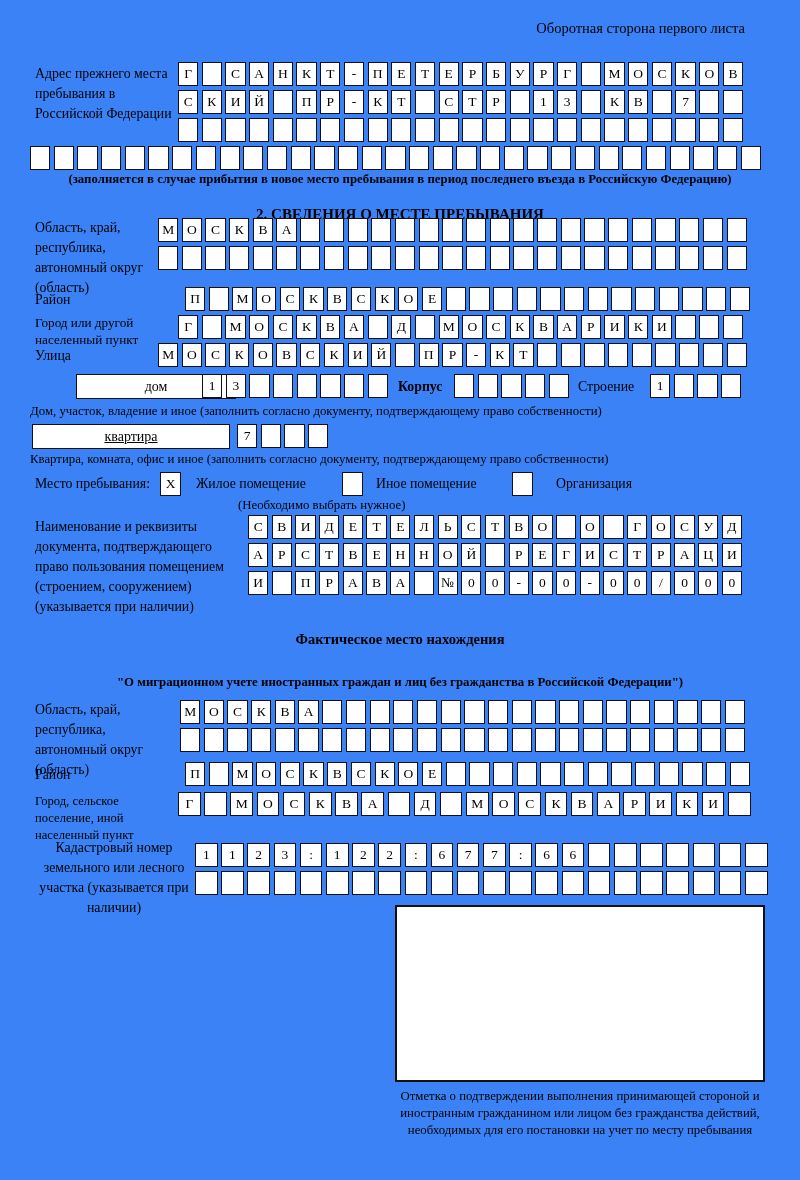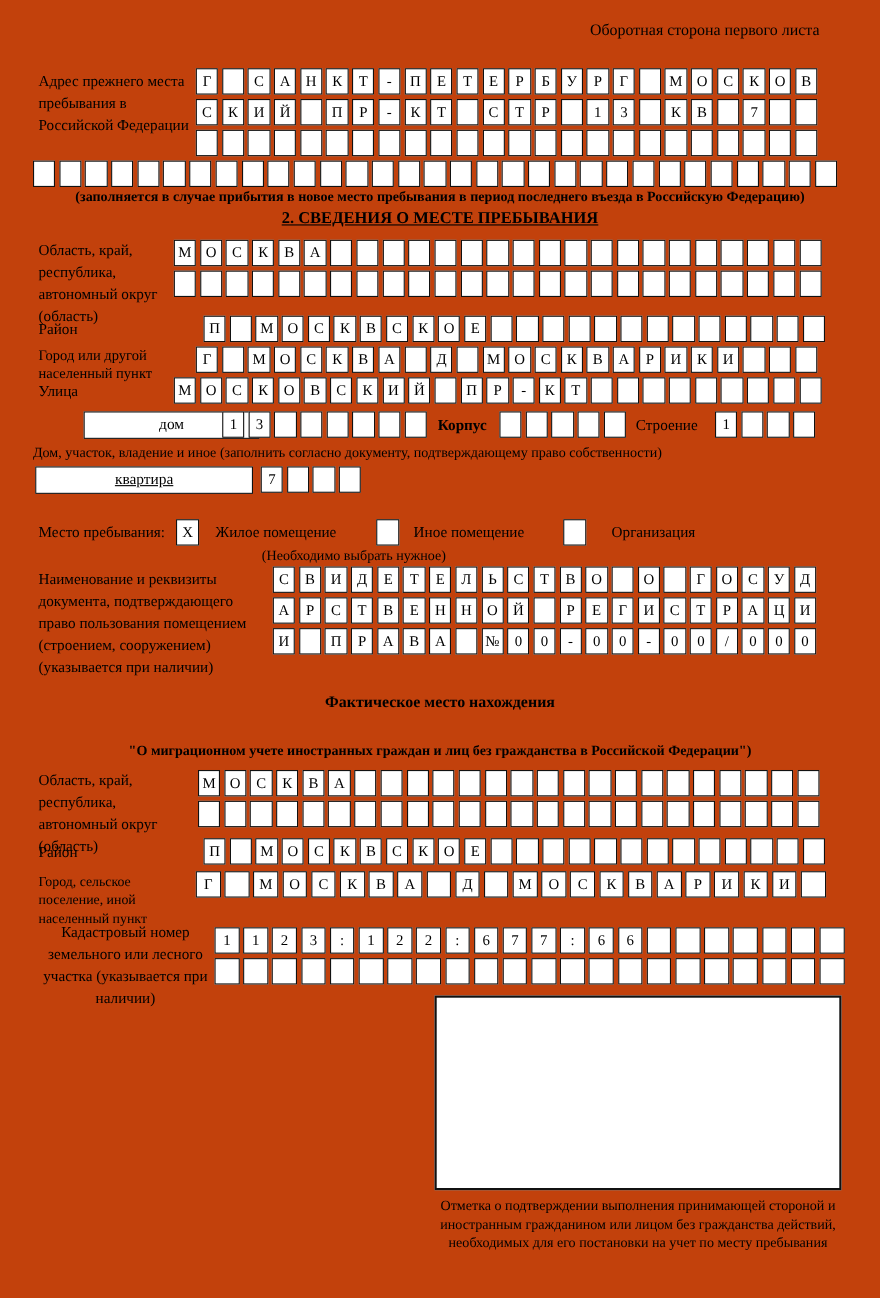--- a/index.html
+++ b/index.html
@@ -1,18 +1,18 @@
 <!DOCTYPE html>
 <html><head>
 <meta charset="utf-8">
 <style>
   * { margin:0; padding:0; box-sizing:border-box; }
   html,body { background:#fff; }
   body { width:800px; font-family:"Liberation Serif","DejaVu Serif",serif; color:#000; }
-  .page { position:relative; width:800px; height:1180px; background:#c2410c; overflow:hidden; }
+  .page { position:relative; width:800px; height:1180px; background:#3b82f6; overflow:hidden; }
   .hdr { position:absolute; top:20px; left:0; width:745px; text-align:right; font-size:14.5px; }
   .lbl { position:absolute; font-size:13.8px; line-height:20px; }
   .cap { position:absolute; font-size:12.8px; }
   .capc { position:absolute; left:0; width:100%; text-align:center; font-size:12.8px;font-weight:bold; }
   .title { position:absolute; left:0; width:100%; text-align:center; font-weight:bold; font-size:15px; }
   .cellrow { position:absolute; display:flex; }
   .cell { flex:0 0 auto; width:20.3px; height:24px; border:1.6px solid #111; margin-right:3.4px;
           display:flex; align-items:center; justify-content:center; font-size:13.5px; background:#fff; }
   .wide .cell { width:22.6px; margin-right:3.6px; }
   .box { position:absolute; border:1.8px solid #111; display:flex; align-items:center; justify-content:center; font-size:14px; background:#fff; }
@@ -134,21 +134,21 @@
       <span class="cell"></span>
       <span class="cell"></span>
       <span class="cell"></span>
       <span class="cell"></span>
       <span class="cell"></span>
       <span class="cell"></span>
       <span class="cell"></span>
     </div>
   <div class="capc" style="top:172px;">(заполняется в случае прибытия в новое место пребывания в период последнего въезда в Российскую Федерацию)</div>
 
-  <div class="title" style="top:191px;text-decoration:underline;">2. СВЕДЕНИЯ О МЕСТЕ ПРЕБЫВАНИЯ</div>
+  <div class="title" style="top:206px;">2. СВЕДЕНИЯ О МЕСТЕ ПРЕБЫВАНИЯ</div>
 
   <div class="lbl" style="top:218px; left:35px; width:122px;">Область, край, республика, автономный округ (область)</div>
   <div class="cellrow" style="top:218px; left:158px;">
       <span class="cell">М</span>
       <span class="cell">О</span>
       <span class="cell">С</span>
       <span class="cell">К</span>
       <span class="cell">В</span>
       <span class="cell">А</span>
       <span class="cell"></span>
@@ -312,20 +312,21 @@
     </div>
   <div class="cap" style="top:404px; left:30px;">Дом, участок, владение и иное (заполнить согласно документу, подтверждающему право собственности)</div>
 
   <div class="box" style="top:424px; left:32px; width:198px; height:25px;text-decoration:underline;">квартира</div>
   <div class="cellrow" style="top:424px; left:237px;">
       <span class="cell">7</span>
       <span class="cell"></span>
       <span class="cell"></span>
       <span class="cell"></span>
     </div>
+  <div class="cap" style="top:452px; left:30px;">Квартира, комната, офис и иное (заполнить согласно документу, подтверждающему право собственности)</div>
 
   <div class="lbl" style="top:474px; left:35px;">Место пребывания:</div>
   <div class="chk" style="top:472px; left:160px;">X</div>
   <div class="lbl" style="top:474px; left:196px;">Жилое помещение</div>
   <div class="chk" style="top:472px; left:342px;"></div>
   <div class="lbl" style="top:474px; left:376px;">Иное помещение</div>
   <div class="chk" style="top:472px; left:512px;"></div>
   <div class="lbl" style="top:474px; left:556px;">Организация</div>
   <div class="cap" style="top:498px; left:238px;">(Необходимо выбрать нужное)</div>
 

